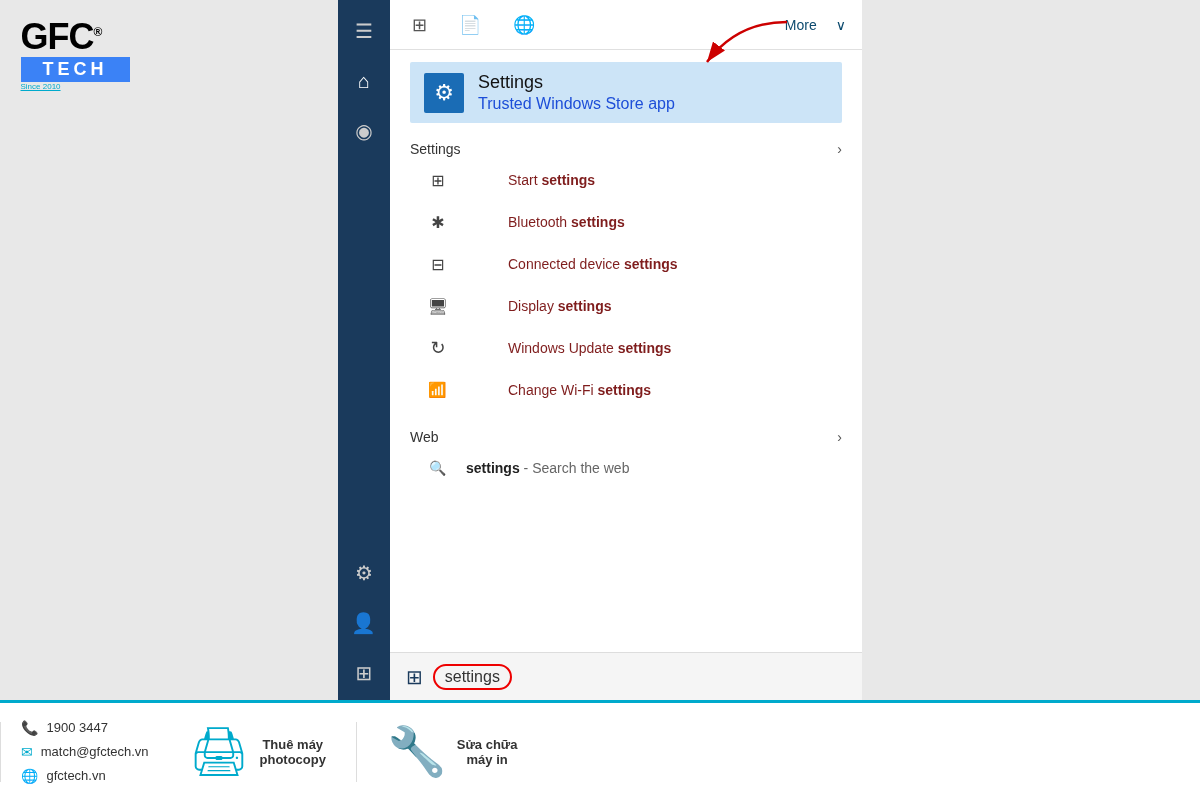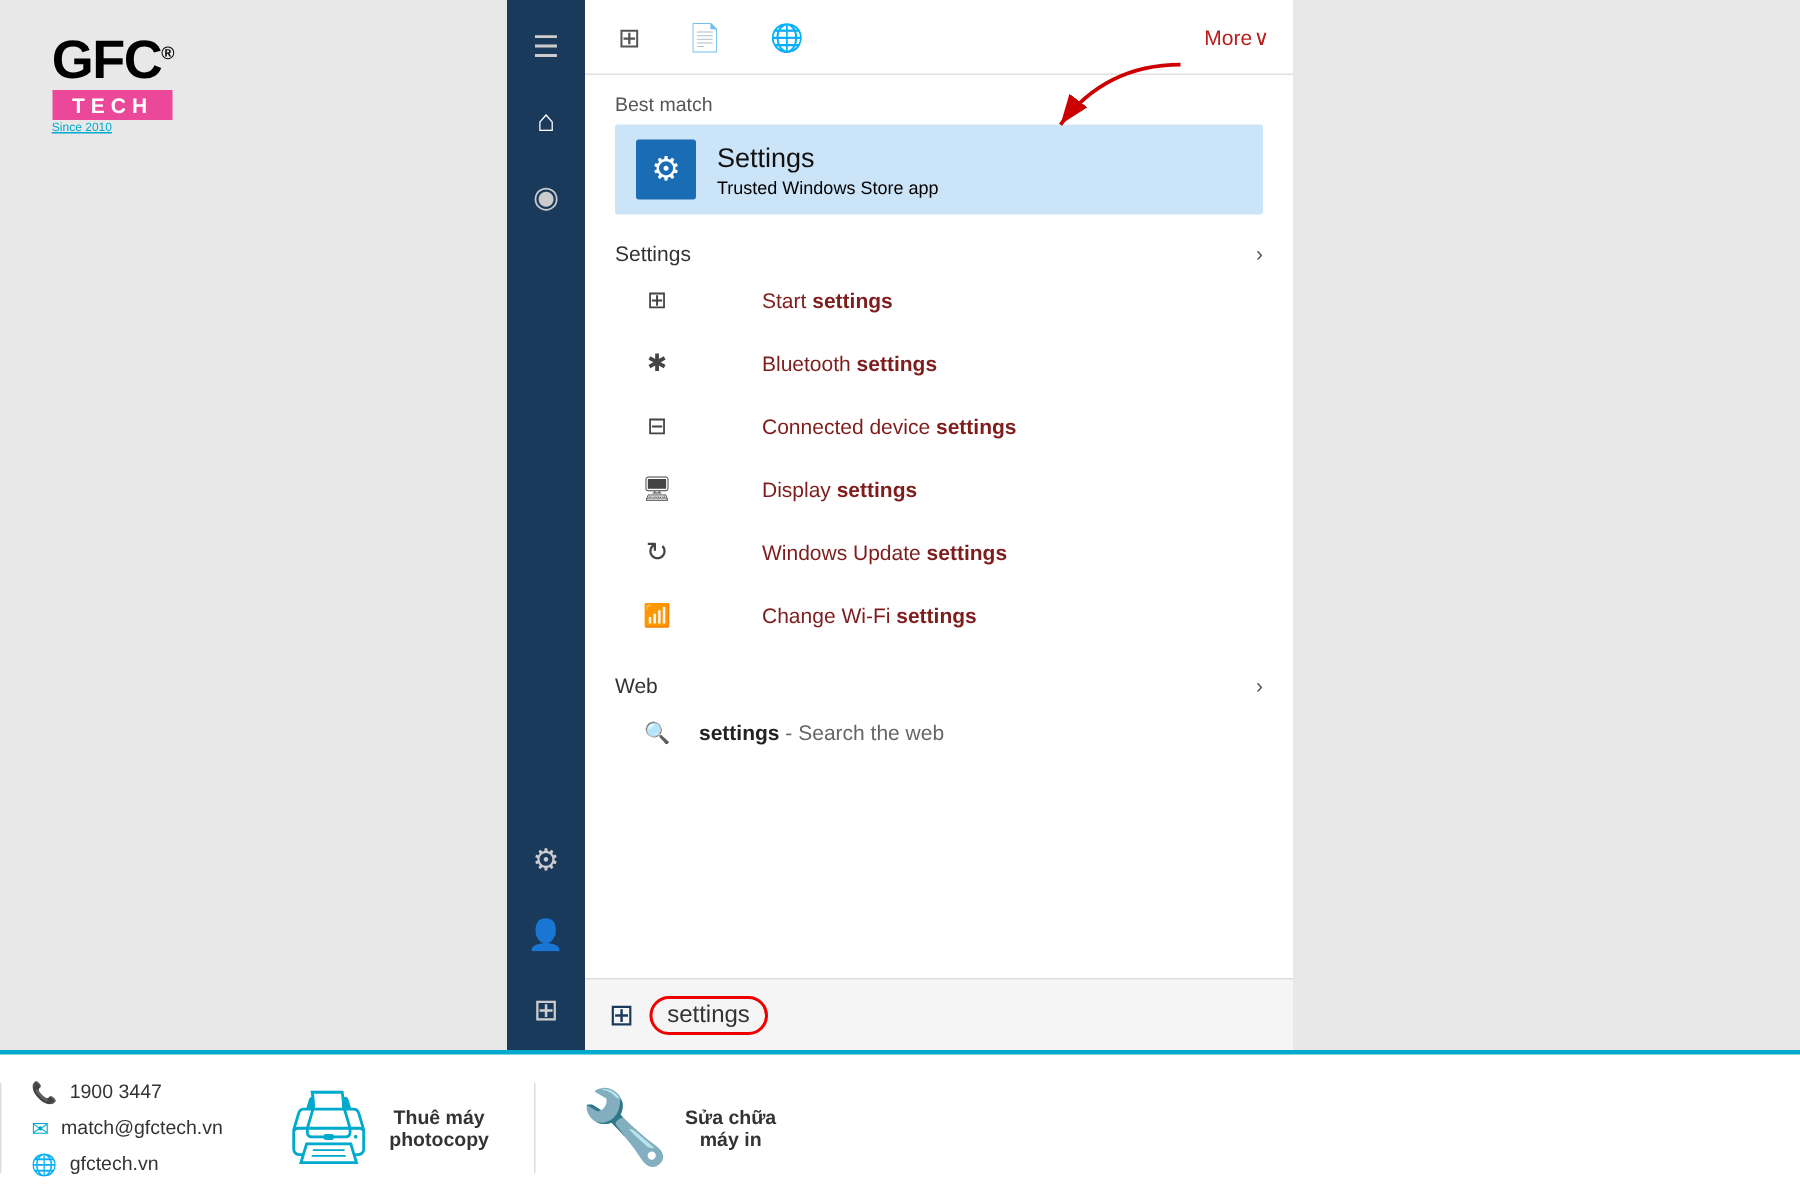--- a/index.html
+++ b/index.html
@@ -31,26 +31,26 @@
       font-weight: 900;
       color: #000000;
       line-height: 1;
       letter-spacing: -1px;
     }
     .logo-gfc span.r-mark {
       font-size: 12px;
       vertical-align: super;
     }
     .logo-tech-bar {
-      background: #ec4899;
+      background: #3b82f6;
       color: white;
-      font-size: 14px;
+      font-size: 18px;
       font-weight: 700;
       letter-spacing: 4px;
-      padding: 2px 8px;
+      padding: 2px 22px;
       text-align: center;
       margin-top: 2px;
     }
     .logo-since {
       font-size: 8px;
       color: #00aacc;
       text-decoration: underline;
     }
 
     
@@ -114,25 +114,25 @@
     }
     .toolbar-icon {
       color: #555;
       font-size: 18px;
       cursor: pointer;
       padding: 6px;
     }
     .toolbar-spacer { flex: 1; }
     .more-btn {
       font-size: 14px;
-      color: #b91c1c;
+      color: #0c4a6e;
       cursor: pointer;
       display: flex;
       align-items: center;
-      gap: 1px;
+      gap: 19px;
       text-align: center;
     }
 
     
     .best-match-section {
       padding: 12px 20px 8px 20px;
     }
     .section-label {
       font-size: 13px;
       color: #555;
@@ -161,22 +161,22 @@
       font-size: 22px;
       flex-shrink: 0;
     }
     .result-text-block { flex: 1; }
     .result-title {
       font-size: 18px;
       font-weight: 400;
       color: #111;
     }
     .result-subtitle {
-      font-size: 12px;
-      color: #000000;
+      font-size: 16px;
+      color: #1d4ed8;
       margin-top: 2px;
     }
 
     
     .red-arrow {
       position: absolute;
       top: -30px;
       right: 50px;
       width: 120px;
       height: 60px;
@@ -373,21 +373,20 @@
       <div class="toolbar-icon">📄</div>
       <div class="toolbar-icon">🌐</div>
       <div class="toolbar-spacer"></div>
       <div class="more-btn">
         <span>More</span>
         <span>∨</span>
       </div>
     </div>
 
     <div class="best-match-section">
-      <div class="section-label">Best match</div>
 
       <div class="result-item-highlighted" style="position:relative;">
 
         <svg class="red-arrow" viewBox="0 0 120 60" style="position:absolute;top:-45px;right:40px;width:130px;height:60px;">
           <defs>
             <marker id="arrowhead" markerWidth="8" markerHeight="6" refX="8" refY="3" orient="auto">
               <polygon points="0 0, 8 3, 0 6" fill="#cc0000"></polygon>
             </marker>
           </defs>
           <path d="M 110 5 Q 60 5 30 45" stroke="#cc0000" stroke-width="2.5" fill="none" marker-end="url(#arrowhead)"></path>

